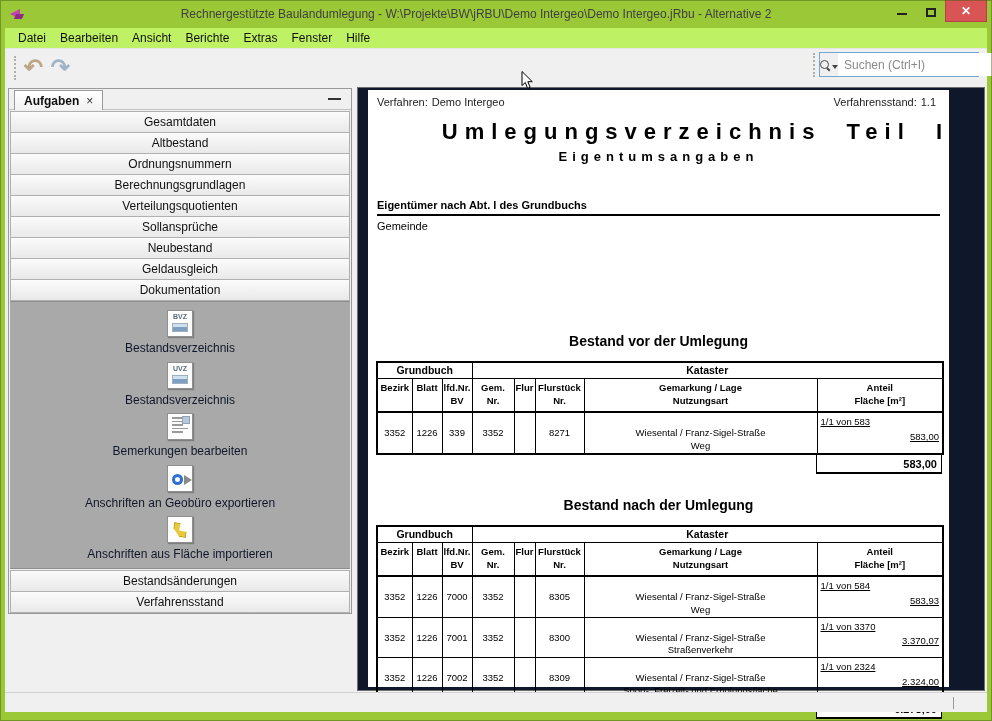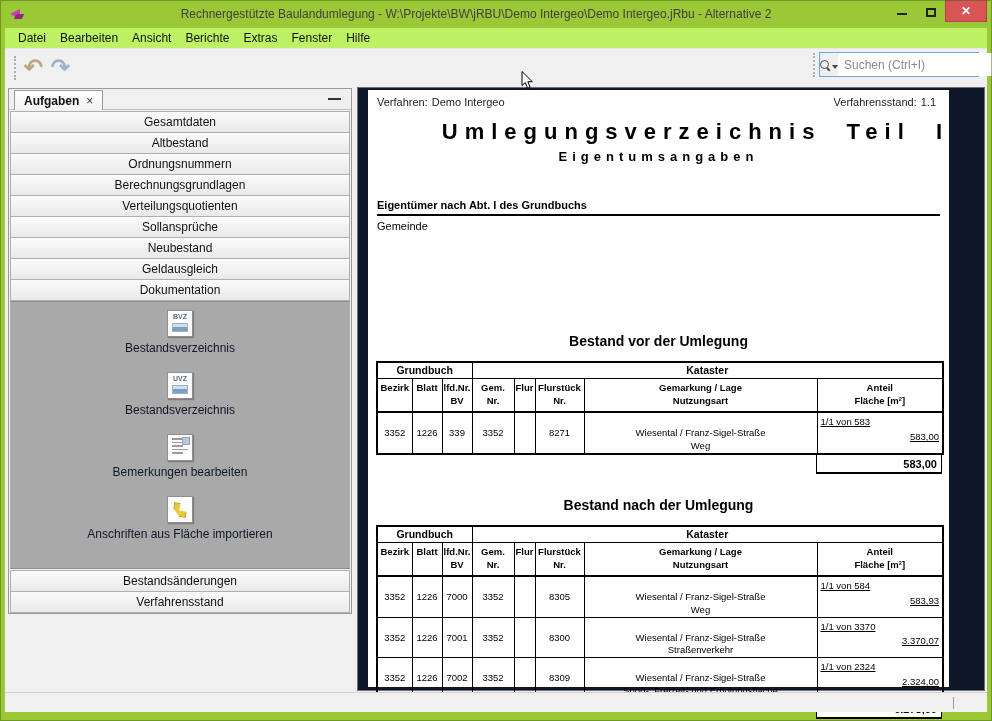--- a/index.html
+++ b/index.html
@@ -238,20 +238,29 @@
                 <i></i>
                 <i class="short"></i>
               </span>
           </div>
         </div>
         <div class="task-label">Bemerkungen bearbeiten</div>
       </div>
       <div class="task-item">
         <div class="task-ico">
           <div class="ico-card">
+            <span class="ico-ring"></span>
+            <span class="ico-arrow-r"></span>
+          </div>
+        </div>
+        <div class="task-label">Anschriften an Geobüro exportieren</div>
+      </div>
+      <div class="task-item">
+        <div class="task-ico">
+          <div class="ico-card">
             <span class="ico-yarrow"></span>
           </div>
         </div>
         <div class="task-label">Anschriften aus Fläche importieren</div>
       </div>
     </div>
 
     <div class="nav-list">
       <div class="nav-item">Bestandsänderungen</div>
       <div class="nav-item">Verfahrensstand</div>

